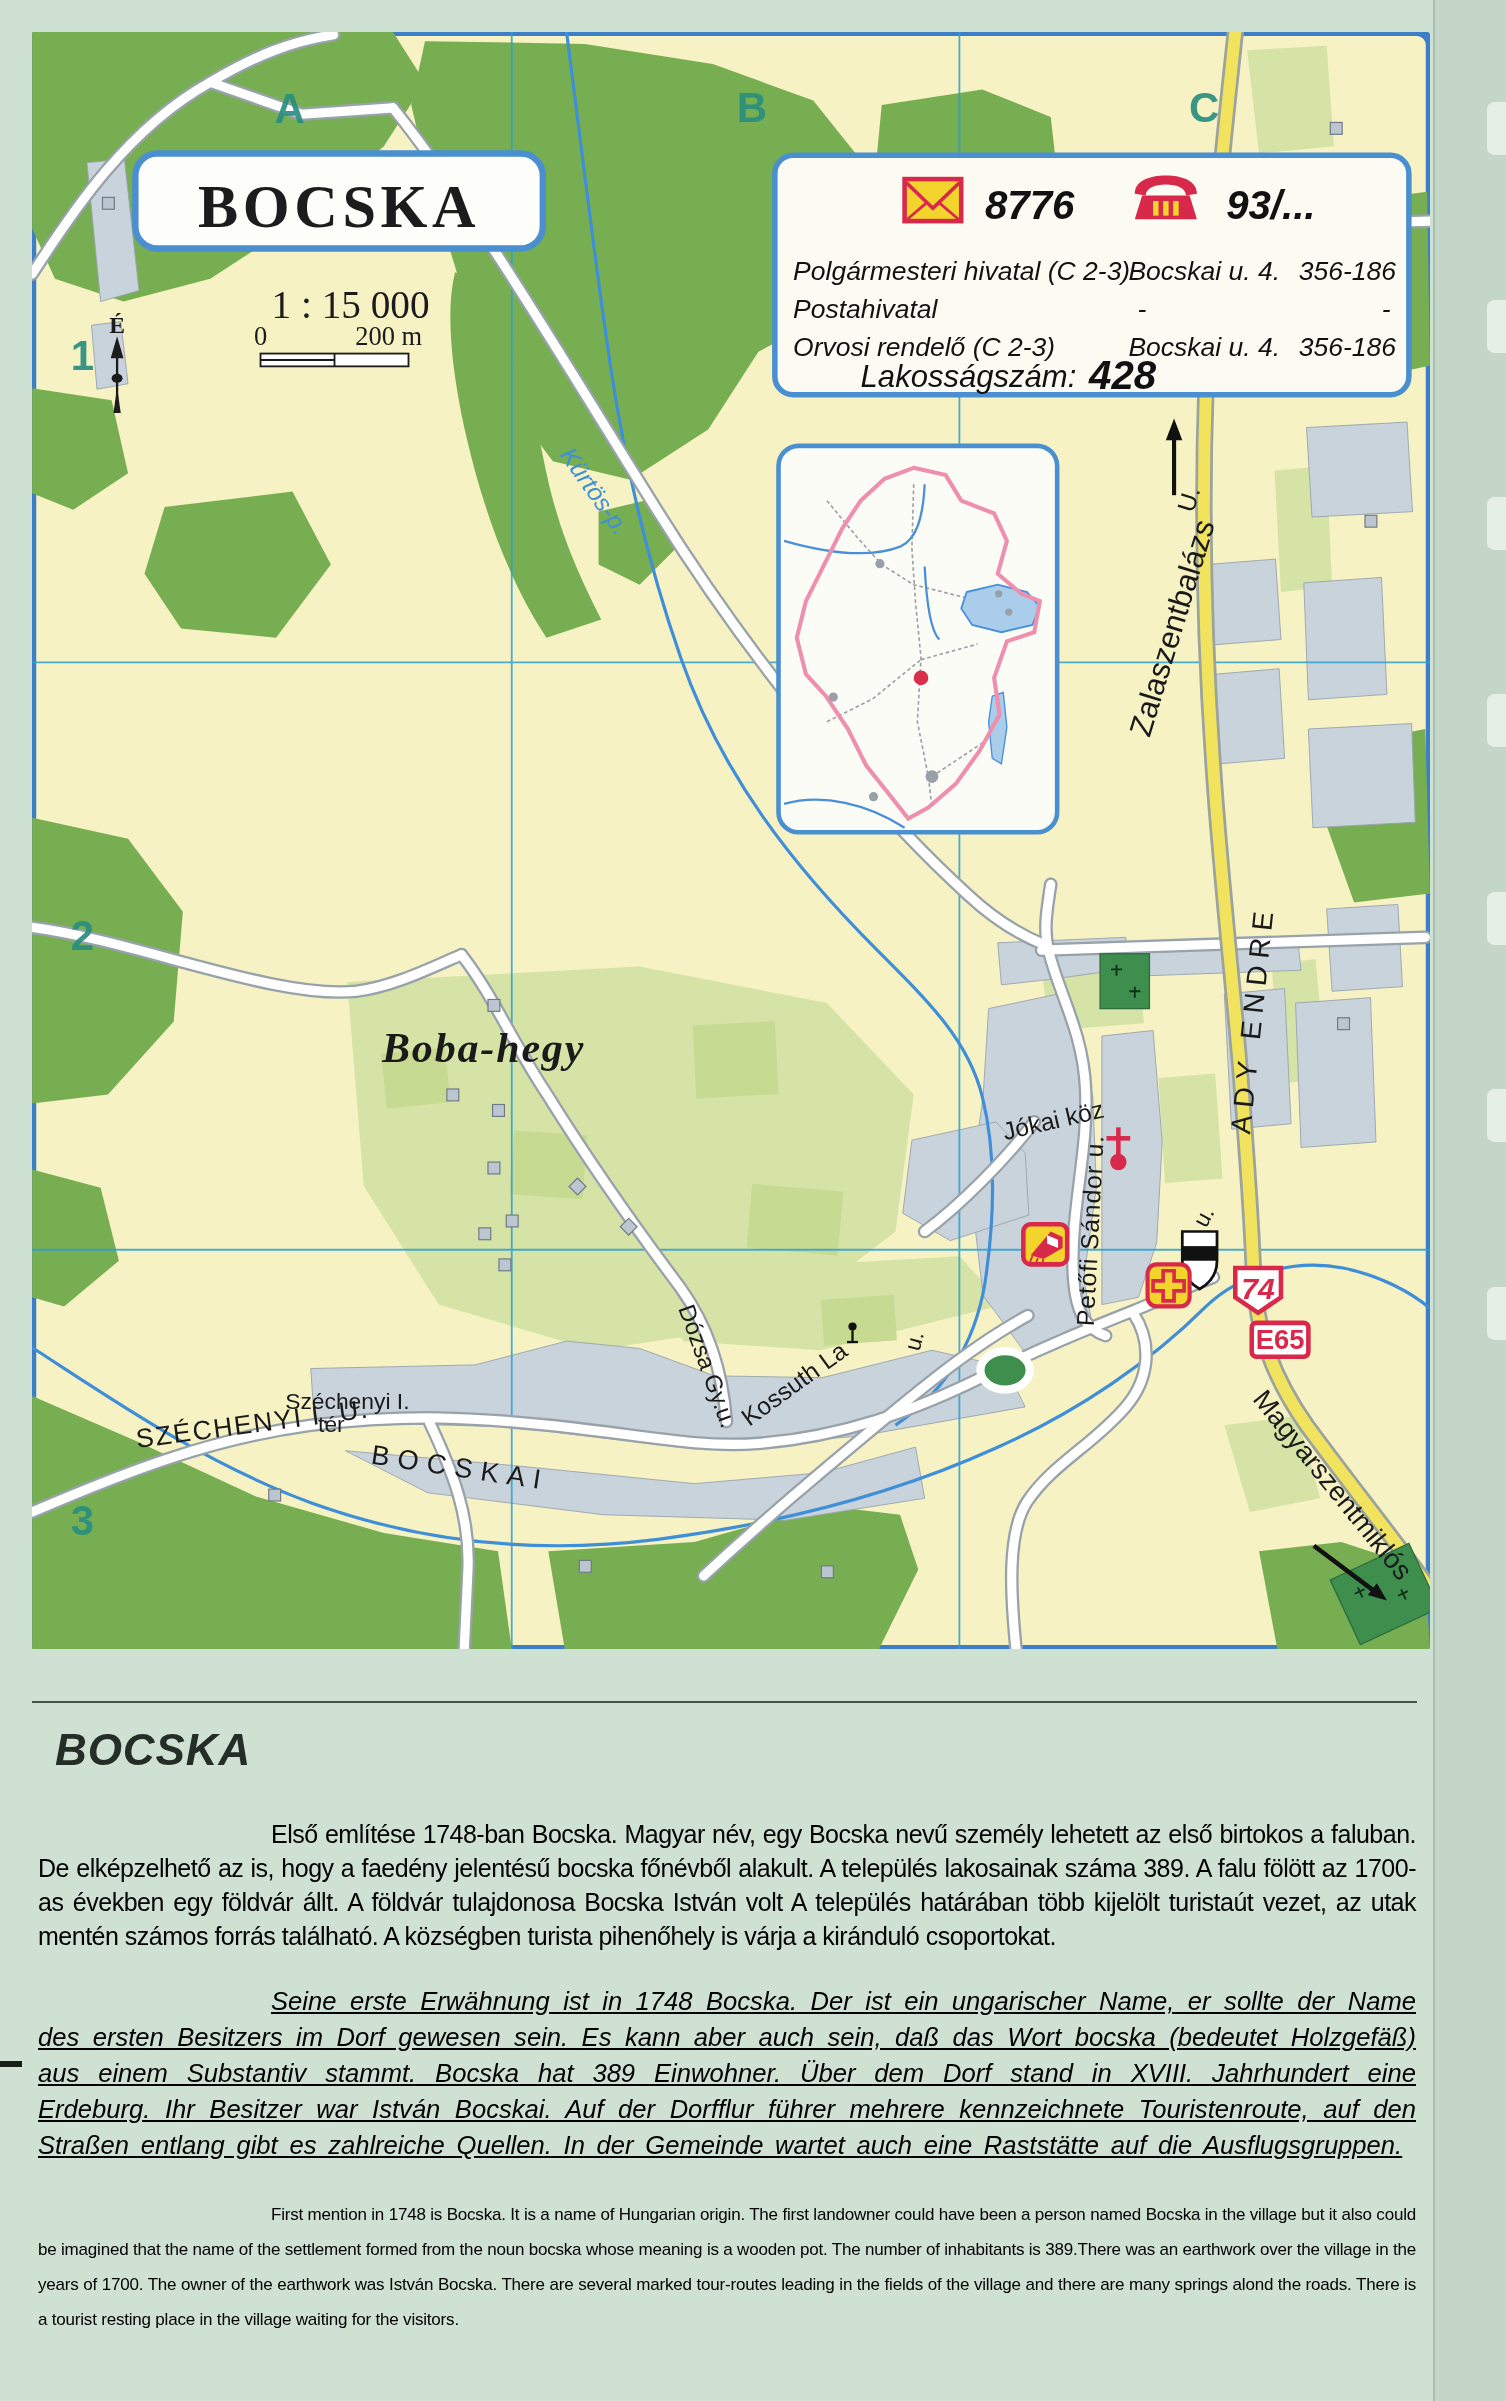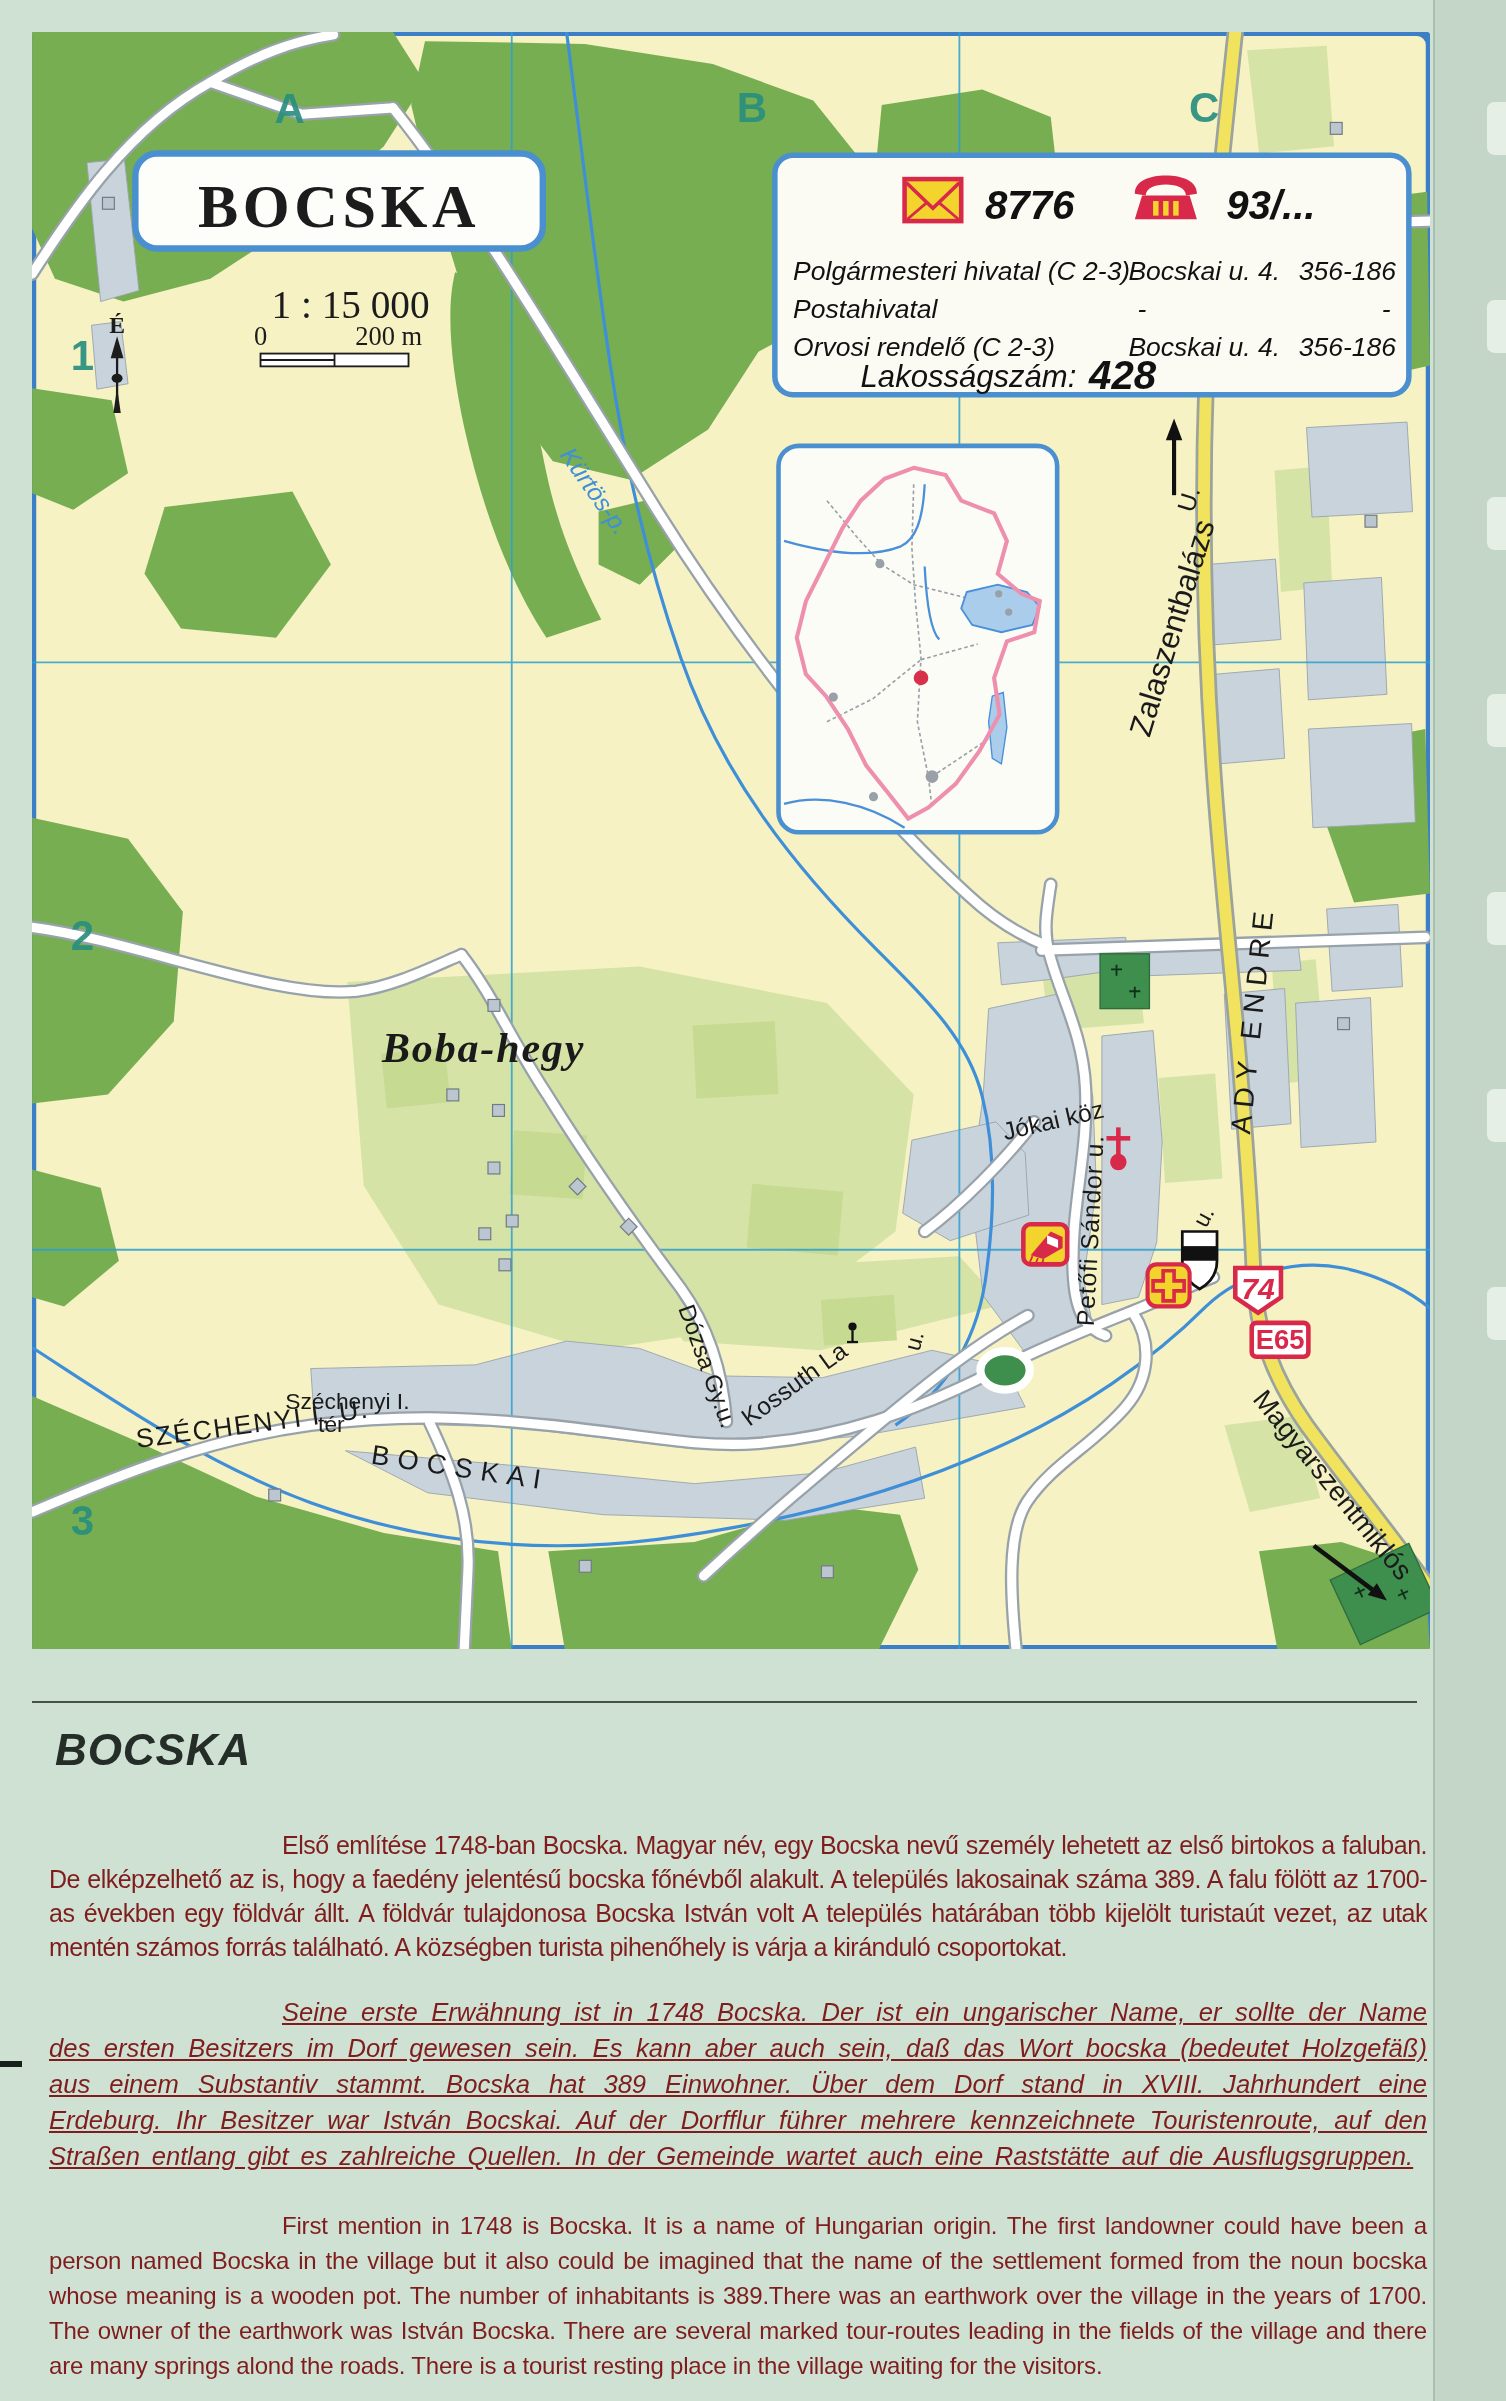--- a/index.html
+++ b/index.html
@@ -10,24 +10,24 @@
   .notch{position:absolute;left:52px;width:22px;height:53px;background:#e6efe6;border-radius:7.3px 0 0 7.3px;}
   .margin-dash{position:absolute;left:0;top:2061px;width:22px;height:6.4px;background:#17201a;}
   
   #mapsvg{position:absolute;left:32px;top:32px;}
   text{font-family:"Liberation Sans",sans-serif;}
   .serif{font-family:"Liberation Serif",serif;}
   
   .rule{position:absolute;left:32px;top:1701px;width:1385px;height:1.8px;background:#46524b;}
   .heading{position:absolute;left:55px;top:1725px;font-size:44px;font-weight:bold;font-style:italic;
     letter-spacing:0.9px;color:#242d27;margin:0;}
-  .para{position:absolute;left:38px;width:1378px;margin:11px;text-align:justify;text-indent:233px;color:#7f1d1d;}
+  .para{position:absolute;left:38px;width:1378px;margin:0;text-align:justify;text-indent:233px;color:#000000;}
   .hu{top:1817px;font-size:25px;line-height:34px;letter-spacing:-0.5px;}
   .de{top:1983px;font-size:25.6px;line-height:36px;font-style:italic;word-spacing:4.6px;text-decoration:underline;}
-  .en{top:2197px;font-size:24px;line-height:35px;letter-spacing:-0.2px;}
+  .en{top:2197px;font-size:17px;line-height:35px;letter-spacing:-0.2px;}
 </style>
 </head>
 <body>
 
 <div id="page">
 
 <svg id="mapsvg" width="1398" height="1617" viewBox="35 35 1530 1770">
 
   <rect x="35" y="35" width="1530" height="1770" fill="#f6f2c3" stroke="#3c7fc6" stroke-width="9" rx="14"></rect>
 

